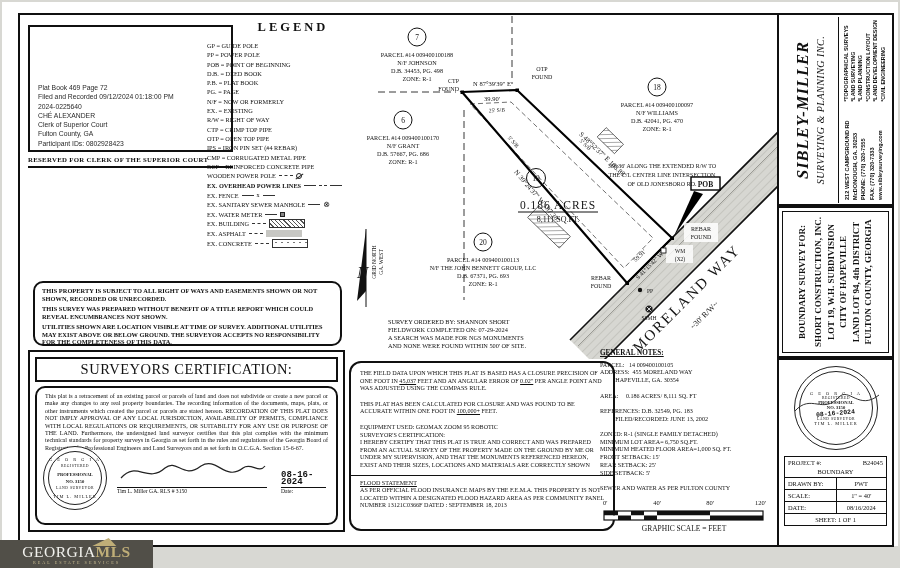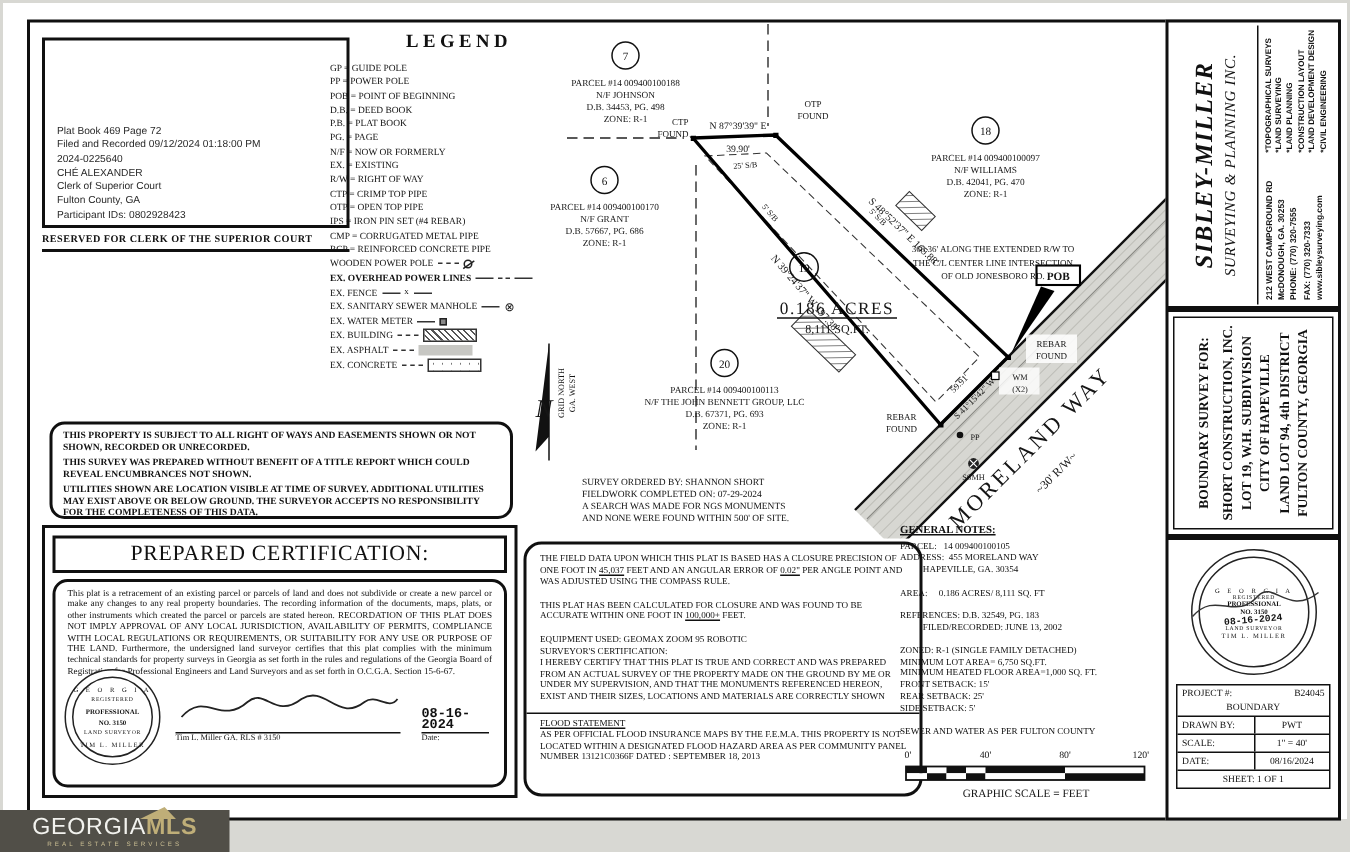--- a/index.html
+++ b/index.html
@@ -8,21 +8,21 @@
   .sheet{position:absolute;left:2px;top:2px;width:896px;height:544px;background:#fff}
   .outer-border{position:absolute;left:18px;top:13px;width:876px;height:534px;border:2.5px solid #101010}
   .abs{position:absolute}
 
   
   .clerk{left:28px;top:25px;width:205px;height:127px;border:2.5px solid #101010;background:#fff}
   .clerk-text{position:absolute;left:8px;top:56px;font-family:"Liberation Sans",sans-serif;font-size:6.8px;line-height:9.3px;color:#2a2a2a}
   .reserved{left:28px;top:156px;width:205px;font-size:6.8px;font-weight:bold;letter-spacing:.3px;border-bottom:2px solid #101010;padding-bottom:3px}
 
   
-  .legend{left:220px;top:20px;width:172px}
+  .legend{left:207px;top:20px;width:172px}
   .legend-title{text-align:center;font-size:12.5px;font-weight:bold;letter-spacing:3px;margin-bottom:6px}
   .legend ul{list-style:none;font-size:6.3px;line-height:9.3px}
   .sym-row{display:flex;align-items:center;gap:3px;font-size:6.3px;min-height:9.6px}
   .sym-row.b{font-weight:bold}
   .dash{width:14px;border-top:1px dashed #333}
   .dash.s{width:8px}
   .line{width:12px;border-top:1px solid #333}
   .pole-glyph{display:inline-block;width:6px;height:6px;border:1px solid #222;border-radius:50%;position:relative}
   .pole-glyph::after{content:"";position:absolute;left:-2px;top:2px;width:9px;border-top:1px solid #222;transform:rotate(-35deg)}
   .x-glyph{font-size:6px}
@@ -98,21 +98,21 @@
   .ptable{position:absolute;left:5px;top:96px;right:5px;border:1.8px solid #101010;font-size:6.4px}
   .prow{display:flex;border-top:1.2px solid #101010}
   .prow:first-child{border-top:none}
   .prow .pl{width:50%;padding:2px 3px}
   .prow .pv{flex:1;border-left:1.2px solid #101010;text-align:center;padding:2px 2px}
   .prow1{border-top:none;padding:2px 3px;display:flex;justify-content:space-between}
   .prow1-sub{text-align:center;padding:0 0 2px}
   .prow-center{border-top:1.2px solid #101010;text-align:center;padding:2px}
 
   
-  .mls-logo{left:0;top:540px;width:153px;height:28px;background:#514f48;display:flex;flex-direction:column;align-items:center;justify-content:center;font-family:Liberation Sans, sans-serif}
+  .mls-logo{left:0;top:540px;width:153px;height:28px;background:#514f48;display:flex;flex-direction:column;align-items:center;justify-content:center;font-family:Liberation Serif, serif}
   .mls-row{display:flex;align-items:baseline;position:relative;line-height:15px}
   .mls-g{color:#f2f2ee;font-size:15.5px;letter-spacing:.5px}
   .mls-m{color:#bfae78;font-size:15.5px;font-weight:bold;letter-spacing:.5px}
   .mls-roof{position:absolute;right:14px;top:-6px;width:0;height:0;border-left:15px solid transparent;border-right:9px solid transparent;border-bottom:8px solid #bfae78;transform:skewX(-10deg)}
   .mls-sub{color:#c9bd92;font-size:4.2px;letter-spacing:2px;margin-top:1px}
 
   svg text{font-family:"Liberation Serif",serif;fill:#151515}
 </style>
 </head>
 <body>
@@ -346,21 +346,21 @@
   </div>
 
 <div class="disclaimer abs">
 
 <p>THIS PROPERTY IS SUBJECT TO ALL RIGHT OF WAYS AND EASEMENTS SHOWN OR NOT SHOWN, RECORDED OR UNRECORDED.</p>
     <p>THIS SURVEY WAS PREPARED WITHOUT BENEFIT OF A TITLE REPORT WHICH COULD REVEAL ENCUMBRANCES NOT SHOWN.</p>
     <p>UTILITIES SHOWN ARE LOCATION VISIBLE AT TIME OF SURVEY. ADDITIONAL UTILITIES MAY EXIST ABOVE OR BELOW GROUND. THE SURVEYOR ACCEPTS NO RESPONSIBILITY FOR THE COMPLETENESS OF THIS DATA.</p>
   </div>
 
 <div class="cert-outer abs">
-  <div class="cert-head">PREPARED CERTIFICATION:</div>
+  <div class="cert-head">SURVEYORS CERTIFICATION:</div>
   <div class="cert-body">
     <span>This plat is a retracement of an existing parcel or parcels of land and does not subdivide or create a new parcel or make any changes to any real property boundaries. The recording information of the documents, maps, plats, or other instruments which created the parcel or parcels are stated hereon. RECORDATION OF THIS PLAT DOES NOT IMPLY APPROVAL OF ANY LOCAL JURISDICTION, AVAILABILITY OF PERMITS, COMPLIANCE WITH LOCAL REGULATIONS OR REQUIREMENTS, OR SUITABILITY FOR ANY USE OR PURPOSE OF THE LAND. Furthermore, the undersigned land surveyor certifies that this plat complies with the minimum technical standards for property surveys in Georgia as set forth in the rules and regulations of the Georgia Board of Registration for Professional Engineers and Land Surveyors and as set forth in O.C.G.A. Section 15-6-67.</span>
     <div class="seal seal-left">
       <span class="s1">G E O R G I A</span>
       <span class="s2">REGISTERED</span>
       <span class="s3">PROFESSIONAL</span>
       <span class="s4">NO. 3150</span>
       <span class="s5">LAND SURVEYOR</span>
       <span class="s6">TIM L. MILLER</span>
     </div>

